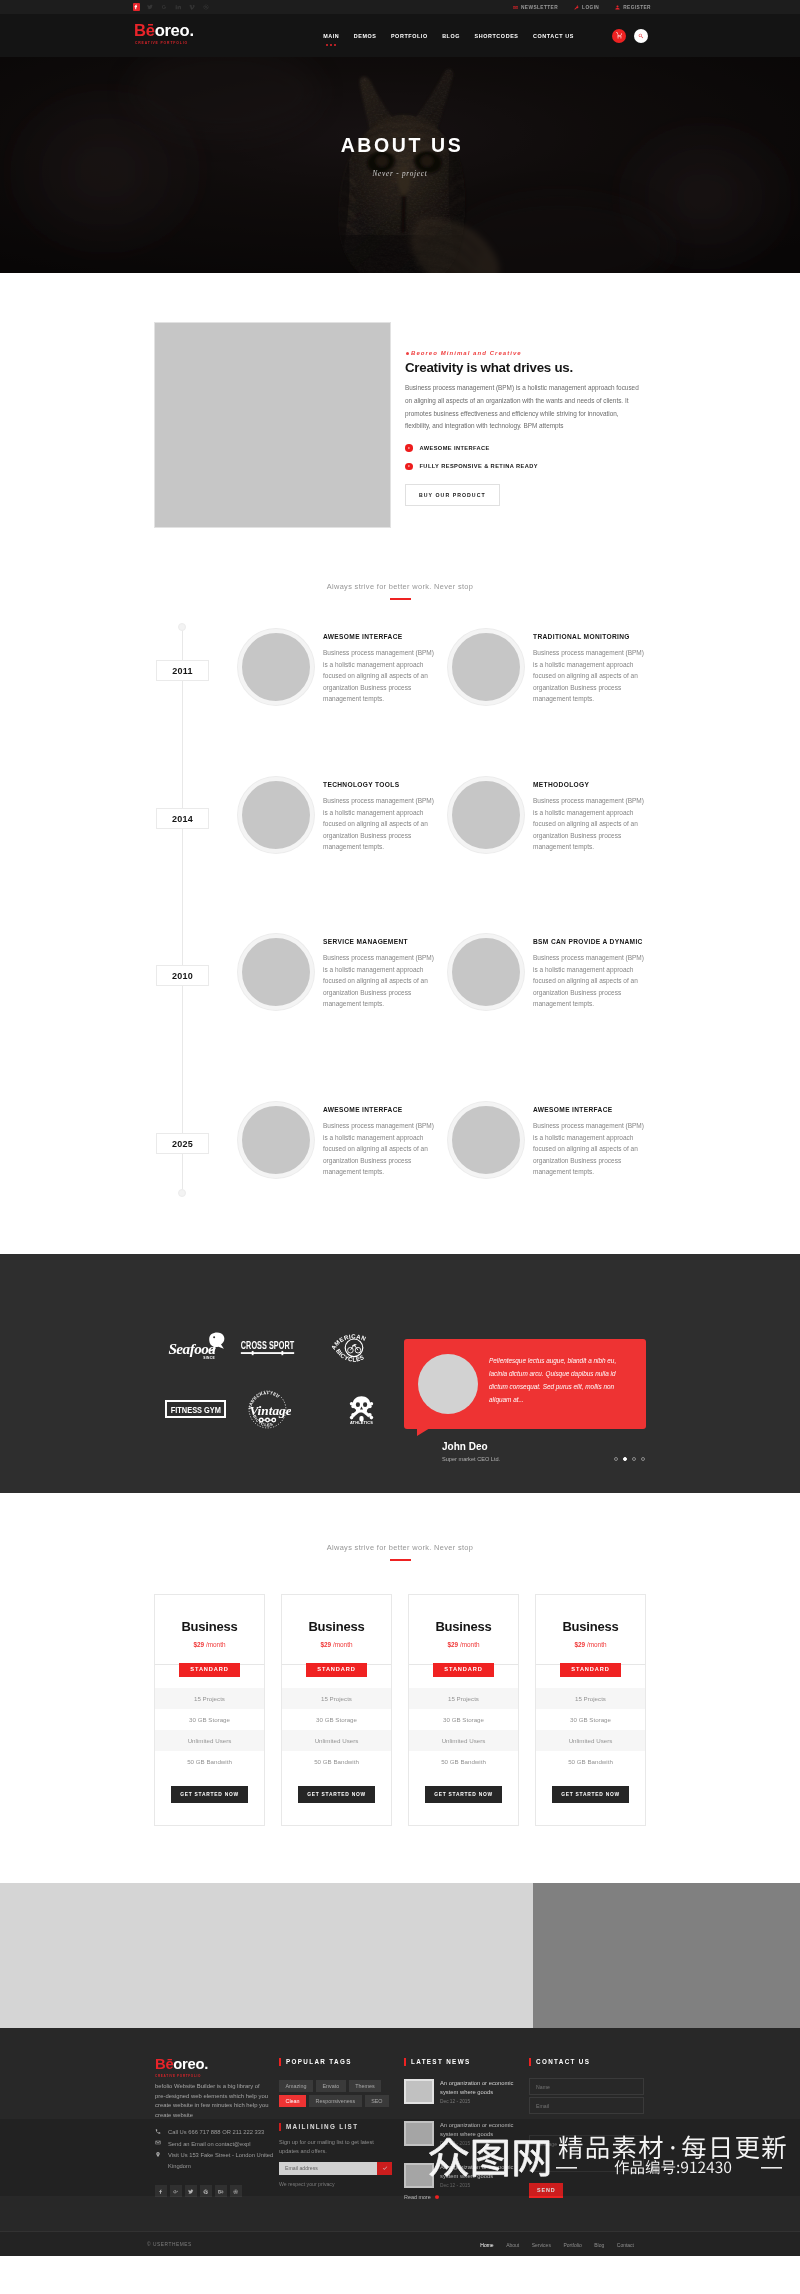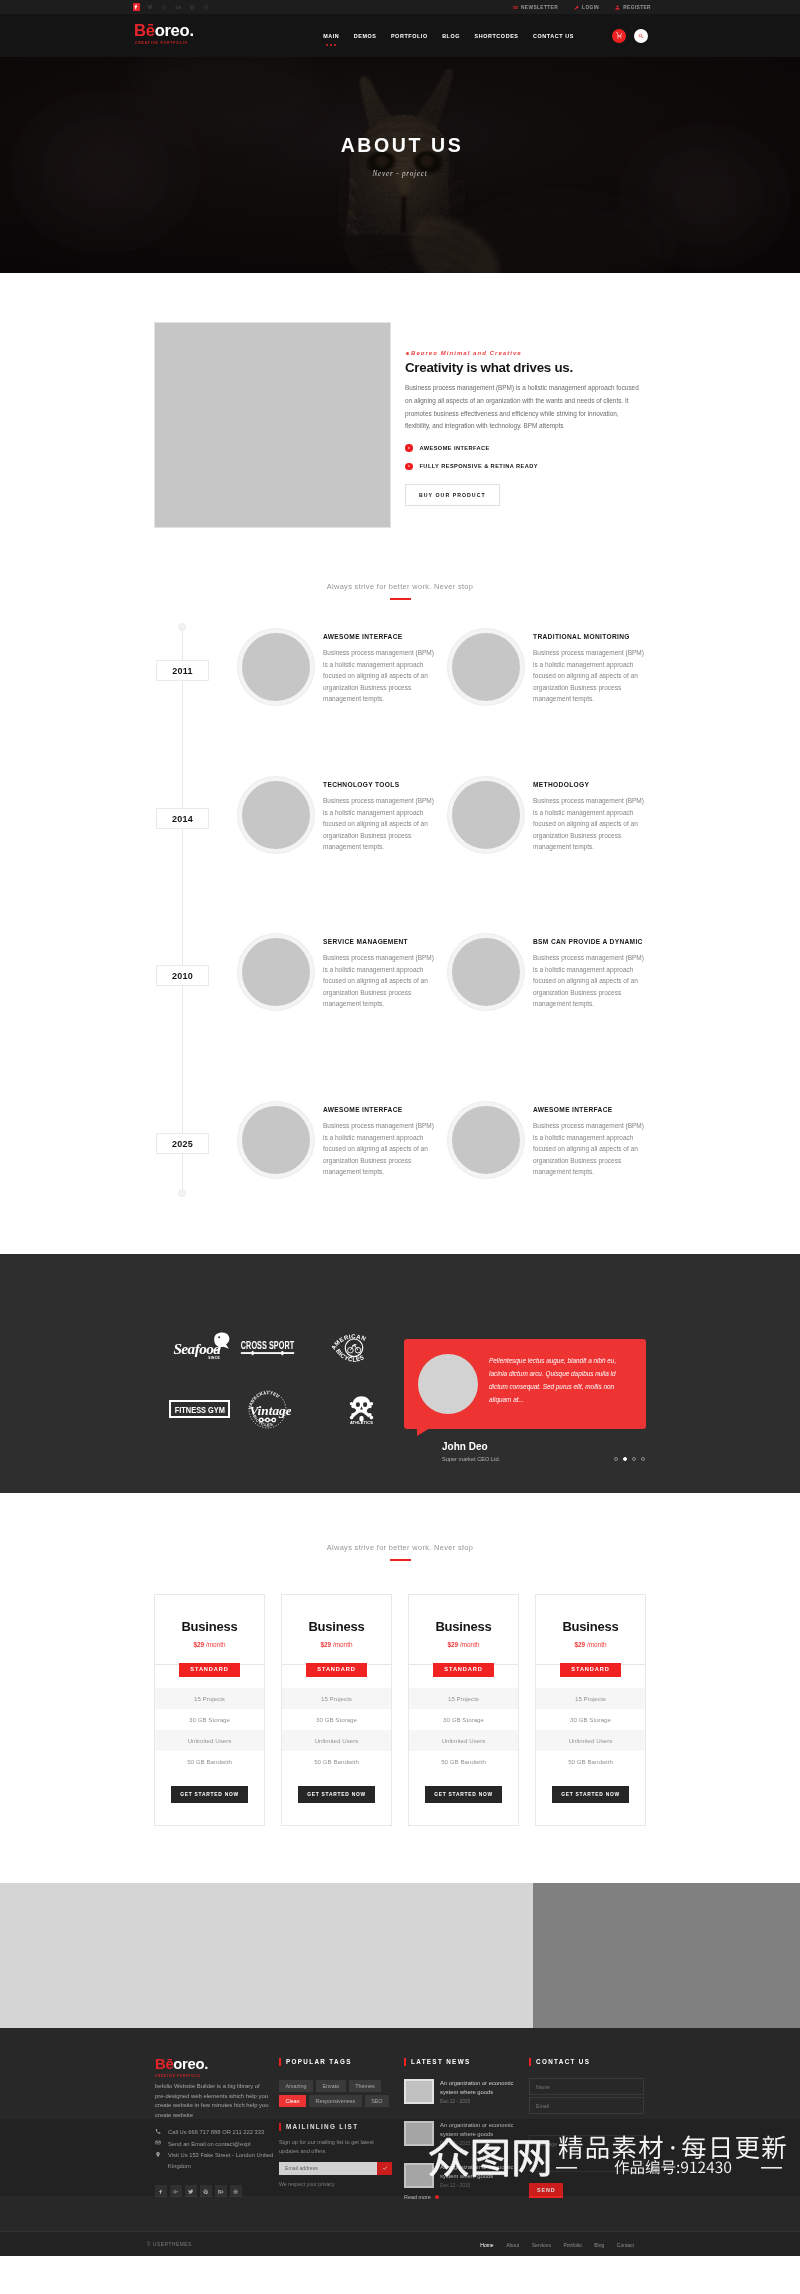--- a/index.html
+++ b/index.html
@@ -74,21 +74,21 @@
   .tl-item{position:absolute;display:flex;gap:9px;width:200px}
   .tl-item .circle{width:76px;height:76px;border-radius:50%;background:#c6c6c6;border:4px solid #f4f4f4;flex:none;box-shadow:0 0 0 1px #ececec}
   .tl-item .txt{width:112px;flex:none}
   .tl-item .txt h4{font-size:6.6px;font-weight:bold;color:#161616;letter-spacing:.35px;margin-top:4px;white-space:nowrap}
   .tl-item .txt p{font-size:6.5px;line-height:11.6px;color:#858585;margin-top:7px;width:112px}
 
   
   .dark{background:#2e2e2e;padding:60px 0 0;position:relative;height:239px}
   .brands{position:absolute;left:156px;top:74px;width:222px;display:grid;grid-template-columns:74px 74px 74px;row-gap:24px}
   .brand{height:38px;display:flex;align-items:center;justify-content:center}
-  .brands .brand:nth-child(1),.brands .brand:nth-child(4){justify-content:flex-end;padding-left:5px}
+  .brands .brand:nth-child(1),.brands .brand:nth-child(4){justify-content:center;padding-left:5px}
   .brands .brand:nth-child(3),.brands .brand:nth-child(6){justify-content:flex-end;padding-right:0}
   .brand svg{display:block}
   .testi{position:absolute;left:404px;top:85px;width:242px}
   .bubble{background:#ee3333;border-radius:3px;padding:15px 14px;display:flex;gap:11px;position:relative;height:90px;box-sizing:border-box}
   .bubble .av{width:60px;height:60px;border-radius:50%;background:#d2d2d2;flex:none;margin-top:0}
   .bubble p{font-size:6.4px;line-height:12.9px;color:#fff;font-style:italic;font-family:"Liberation Sans",sans-serif;margin-top:1px;width:146px}
   .bubble .tail{position:absolute;left:13px;bottom:-7px;width:0;height:0;border-left:0 solid transparent;border-right:13px solid transparent;border-top:8px solid #ee3333}
   .testi .who{margin-top:12px;margin-left:38px}
   .testi .who b{display:block;font-size:10px;color:#fff;font-weight:bold}
   .testi .who span{display:block;font-size:5.6px;color:#b0b0b0;margin-top:4px}

